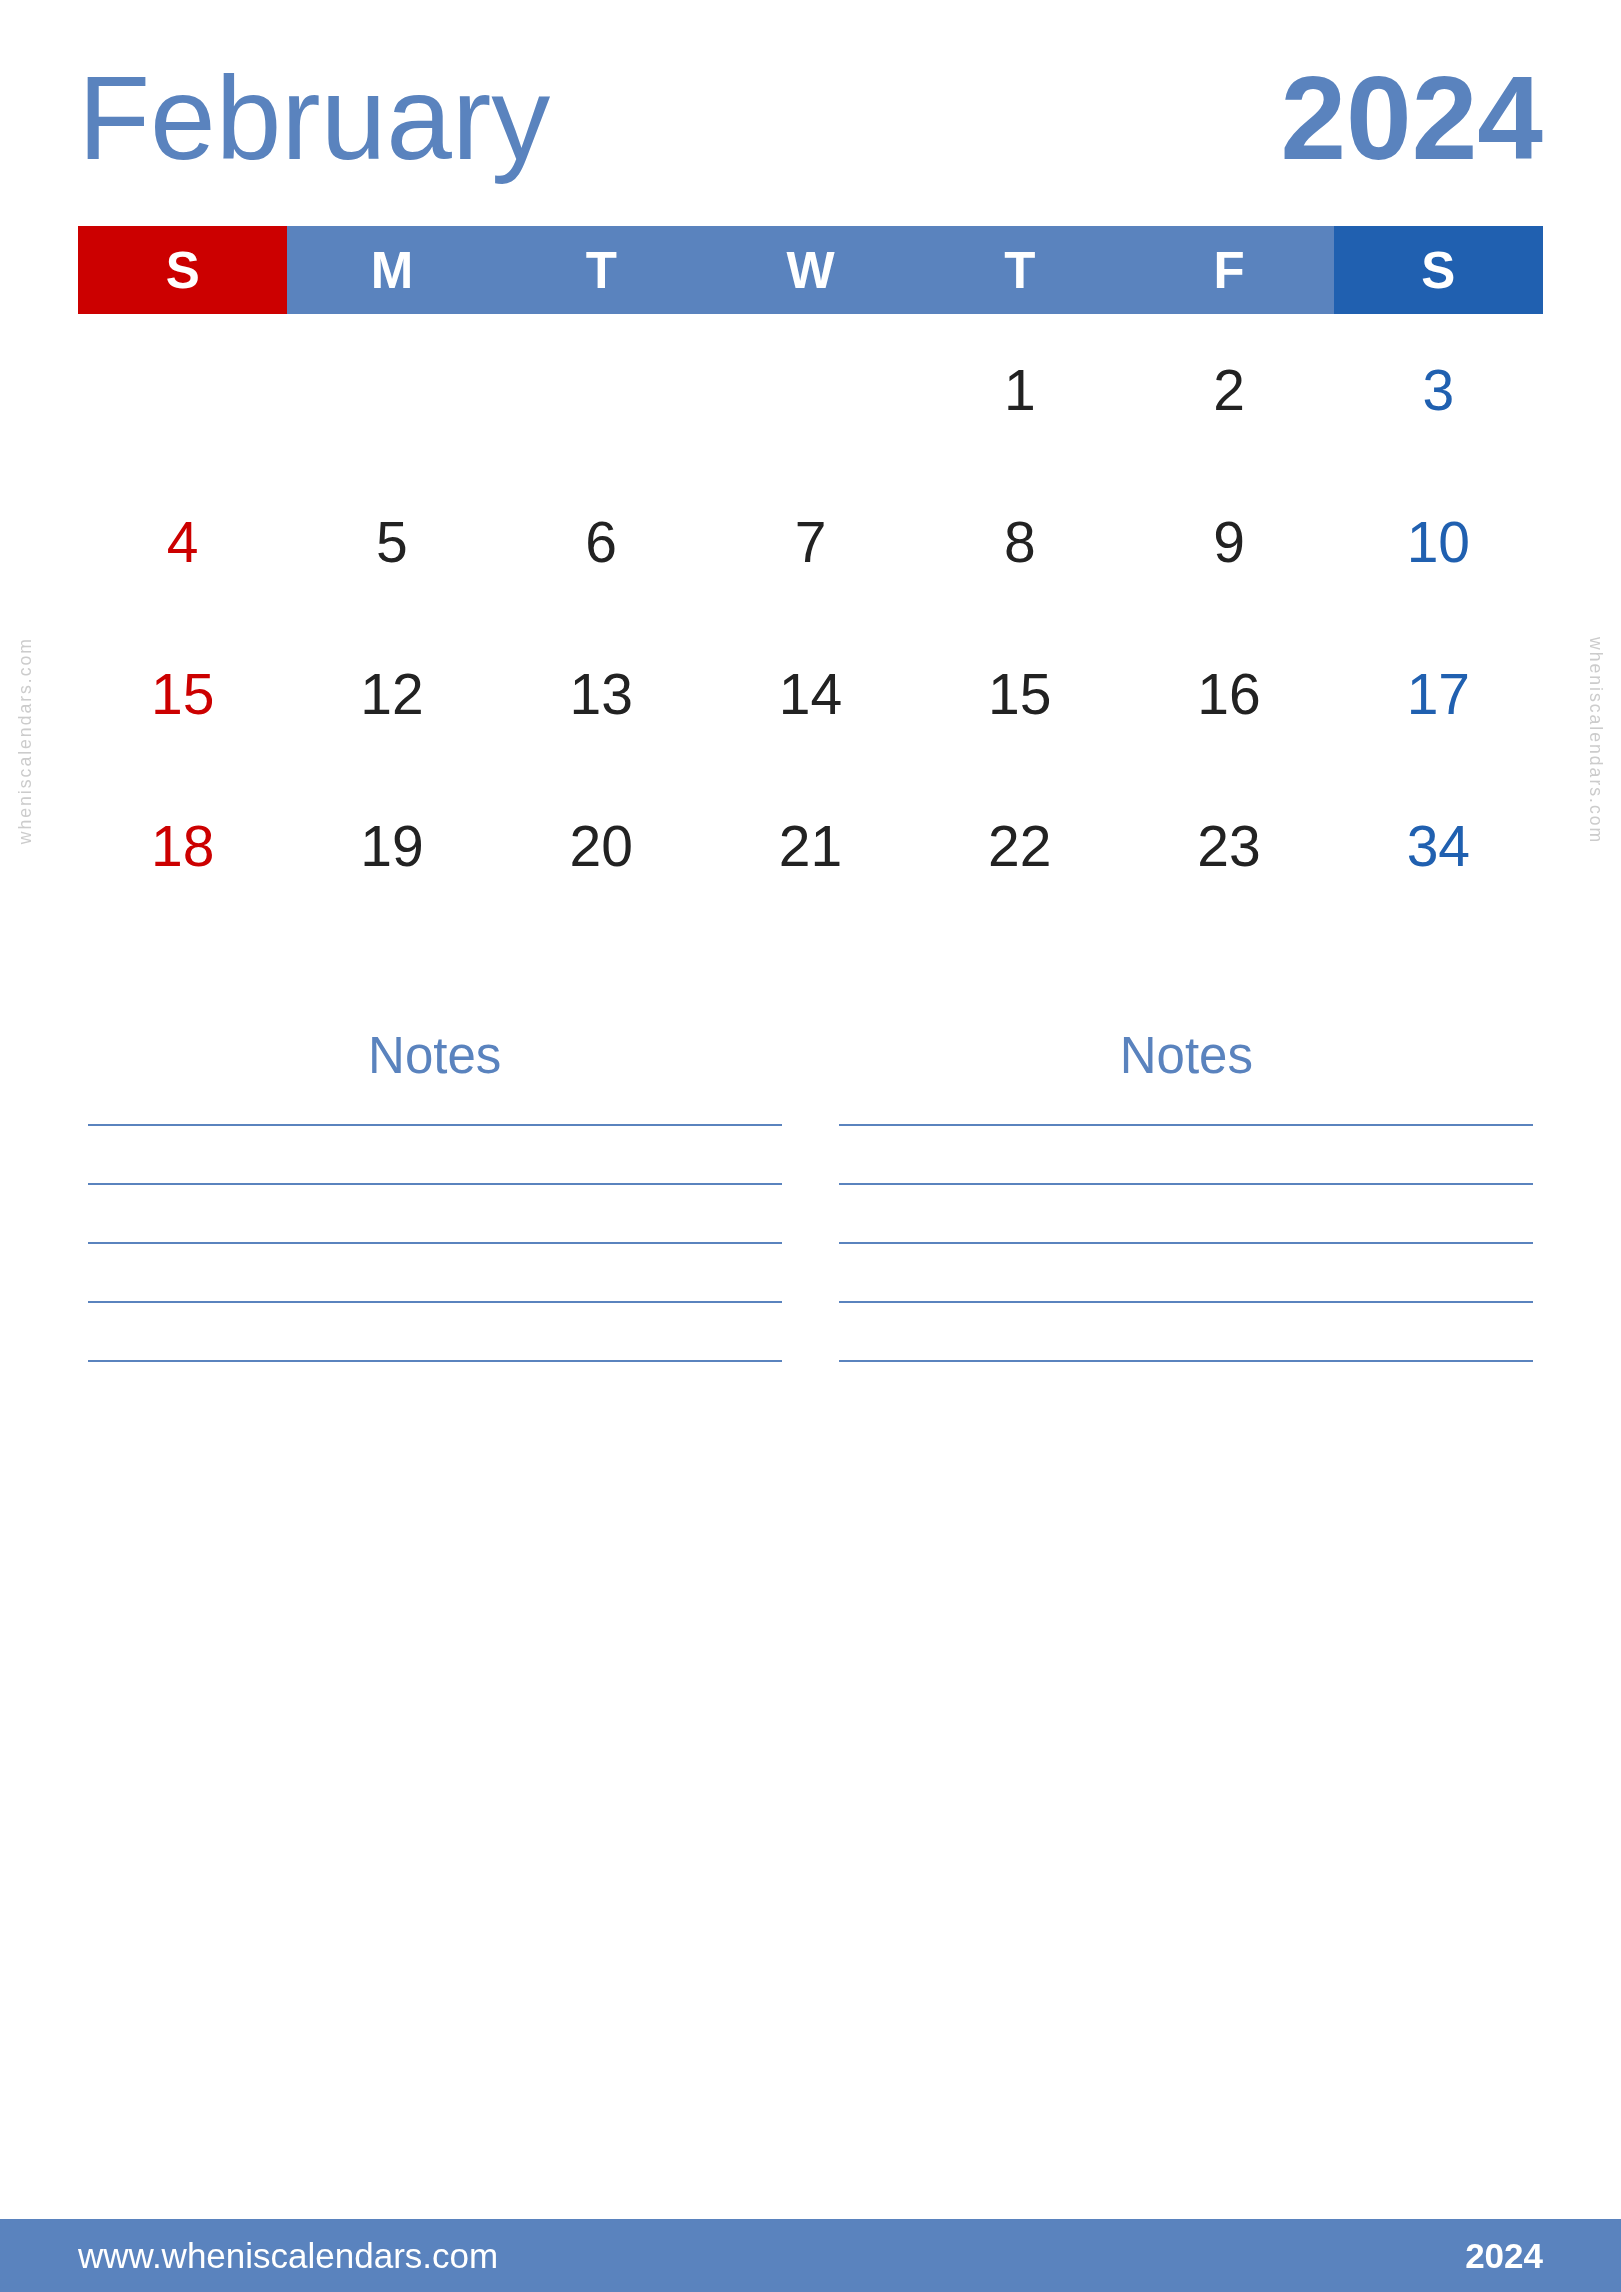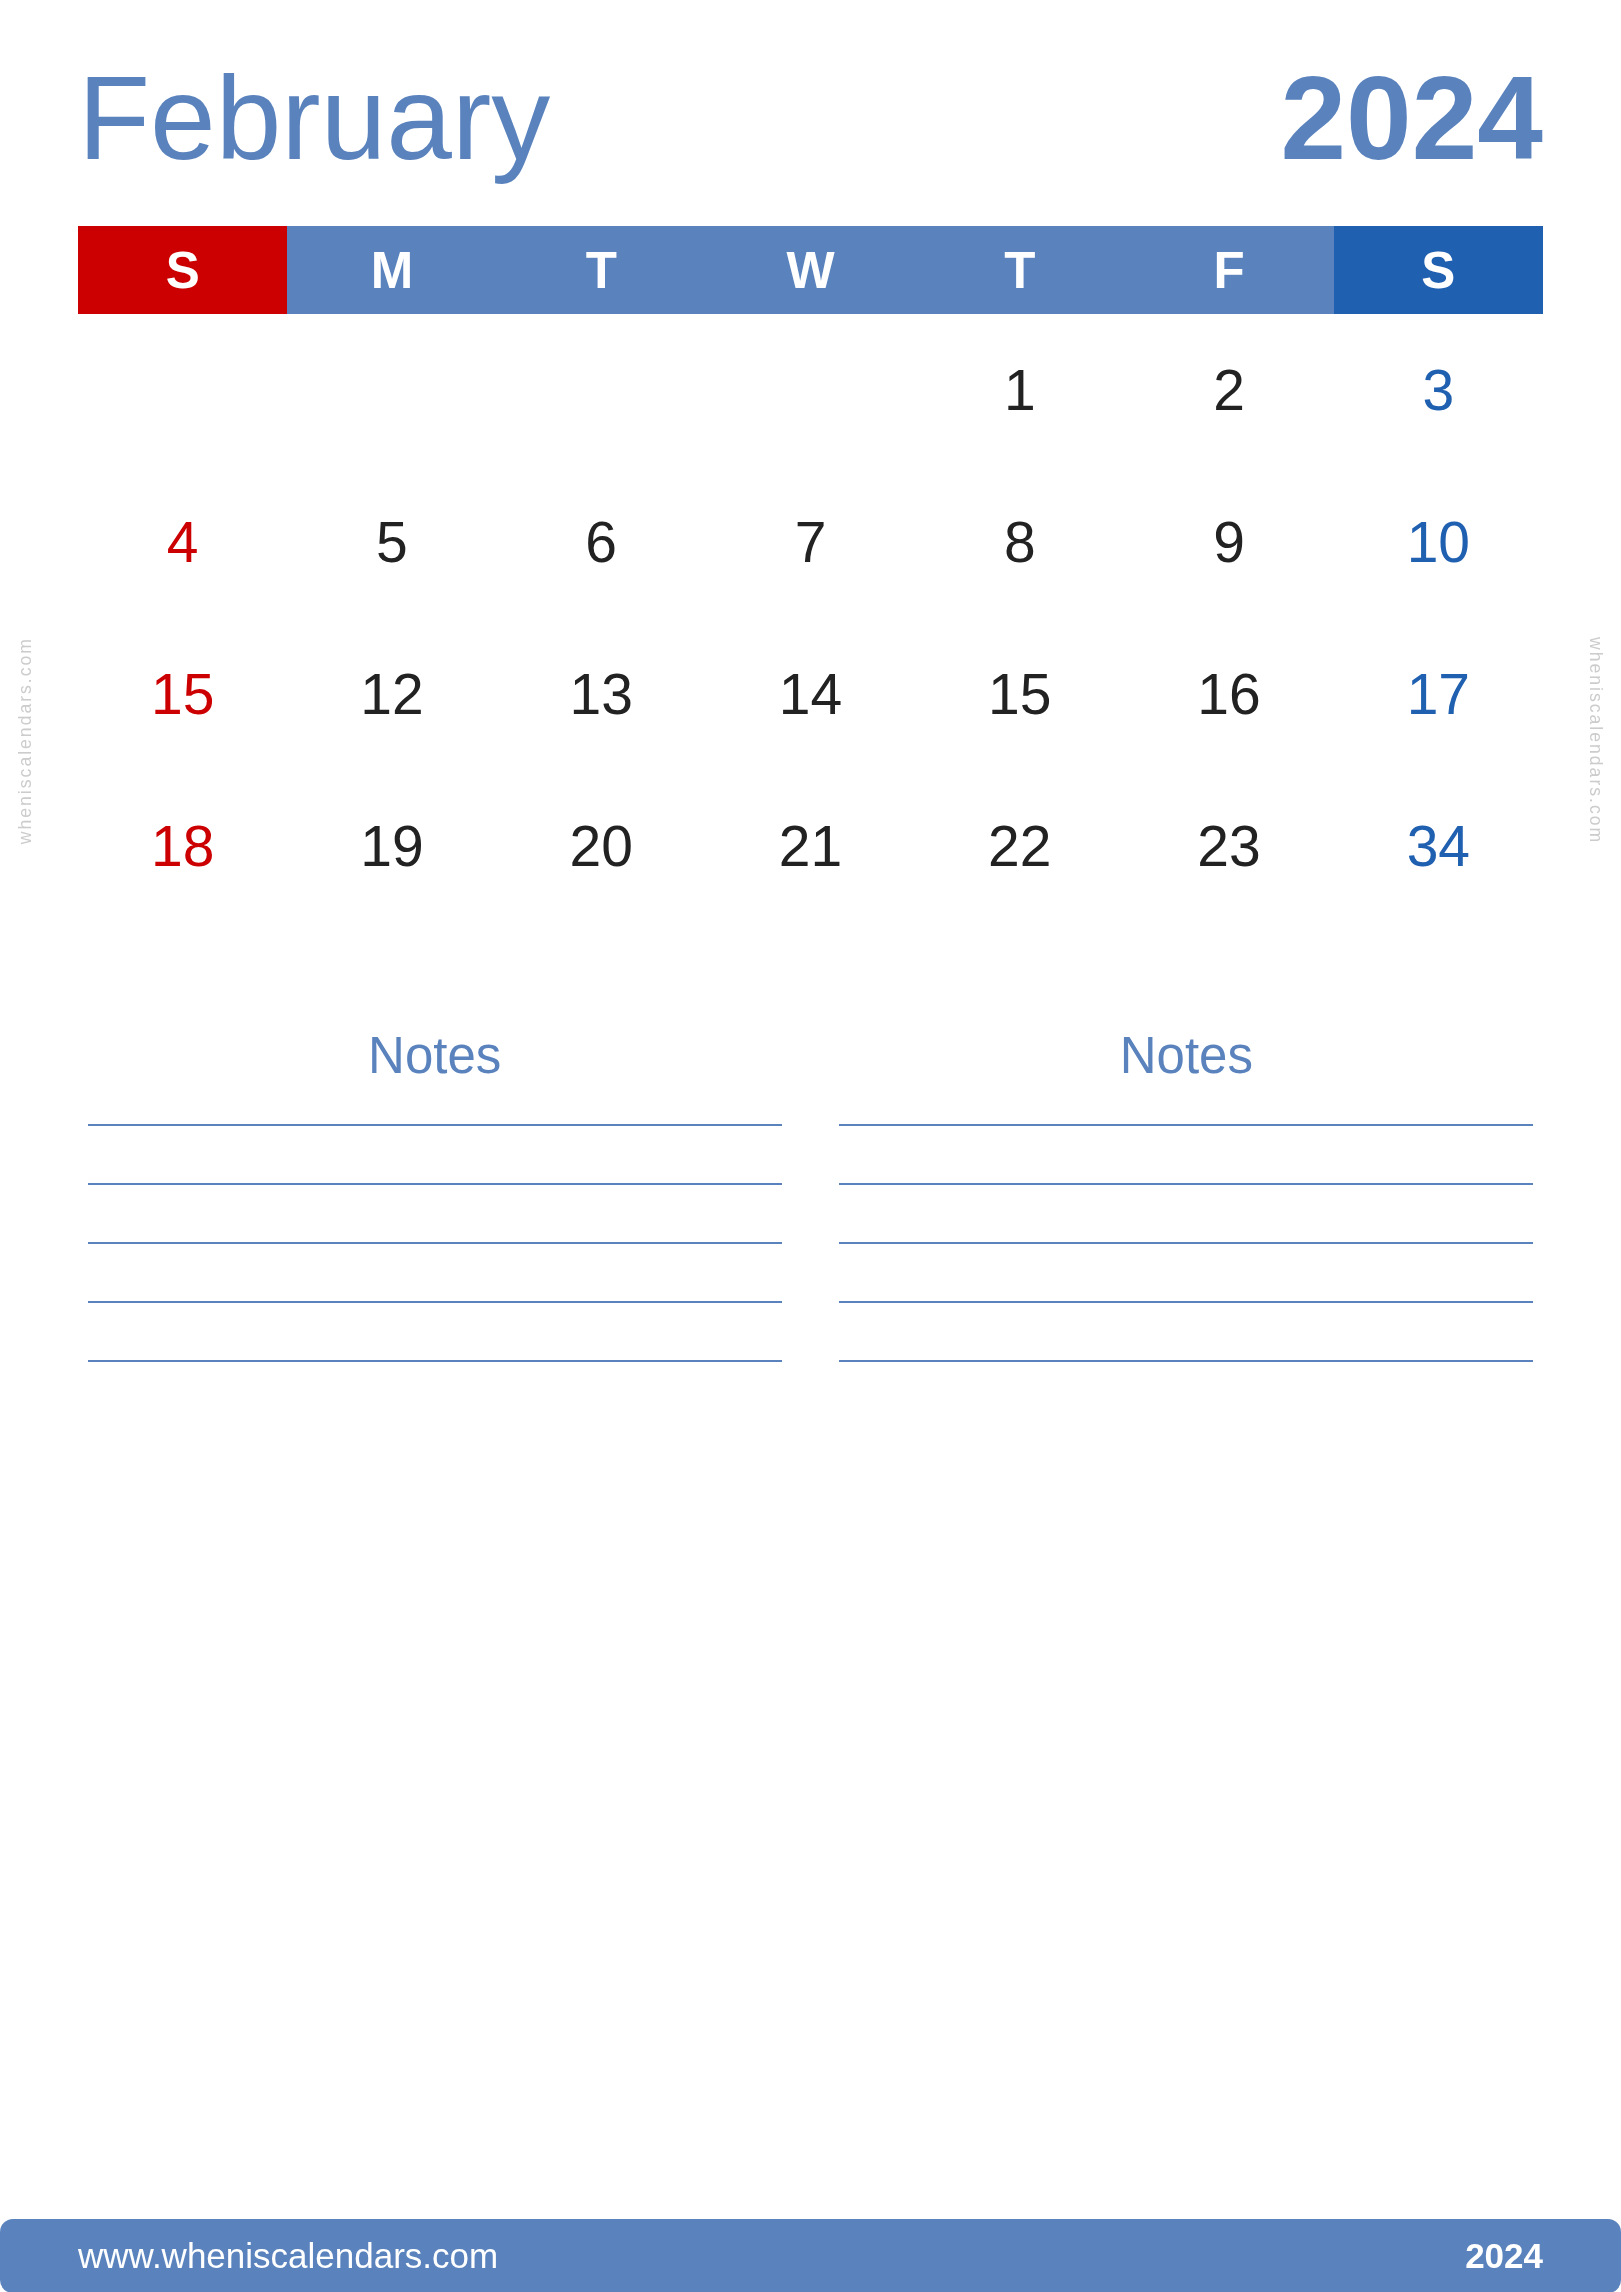--- a/index.html
+++ b/index.html
@@ -155,21 +155,20 @@
       position: absolute;
       bottom: 0;
       left: 0;
       right: 0;
       height: 74px;
       background-color: #5a83be;
       display: flex;
       justify-content: space-between;
       align-items: center;
       padding: 0 78px;
-      border-radius: 13px;
     }
 
     .footer-url {
       font-size: 35px;
       color: #ffffff;
       font-weight: 400;
     }
 
     .footer-year {
       font-size: 35px;

